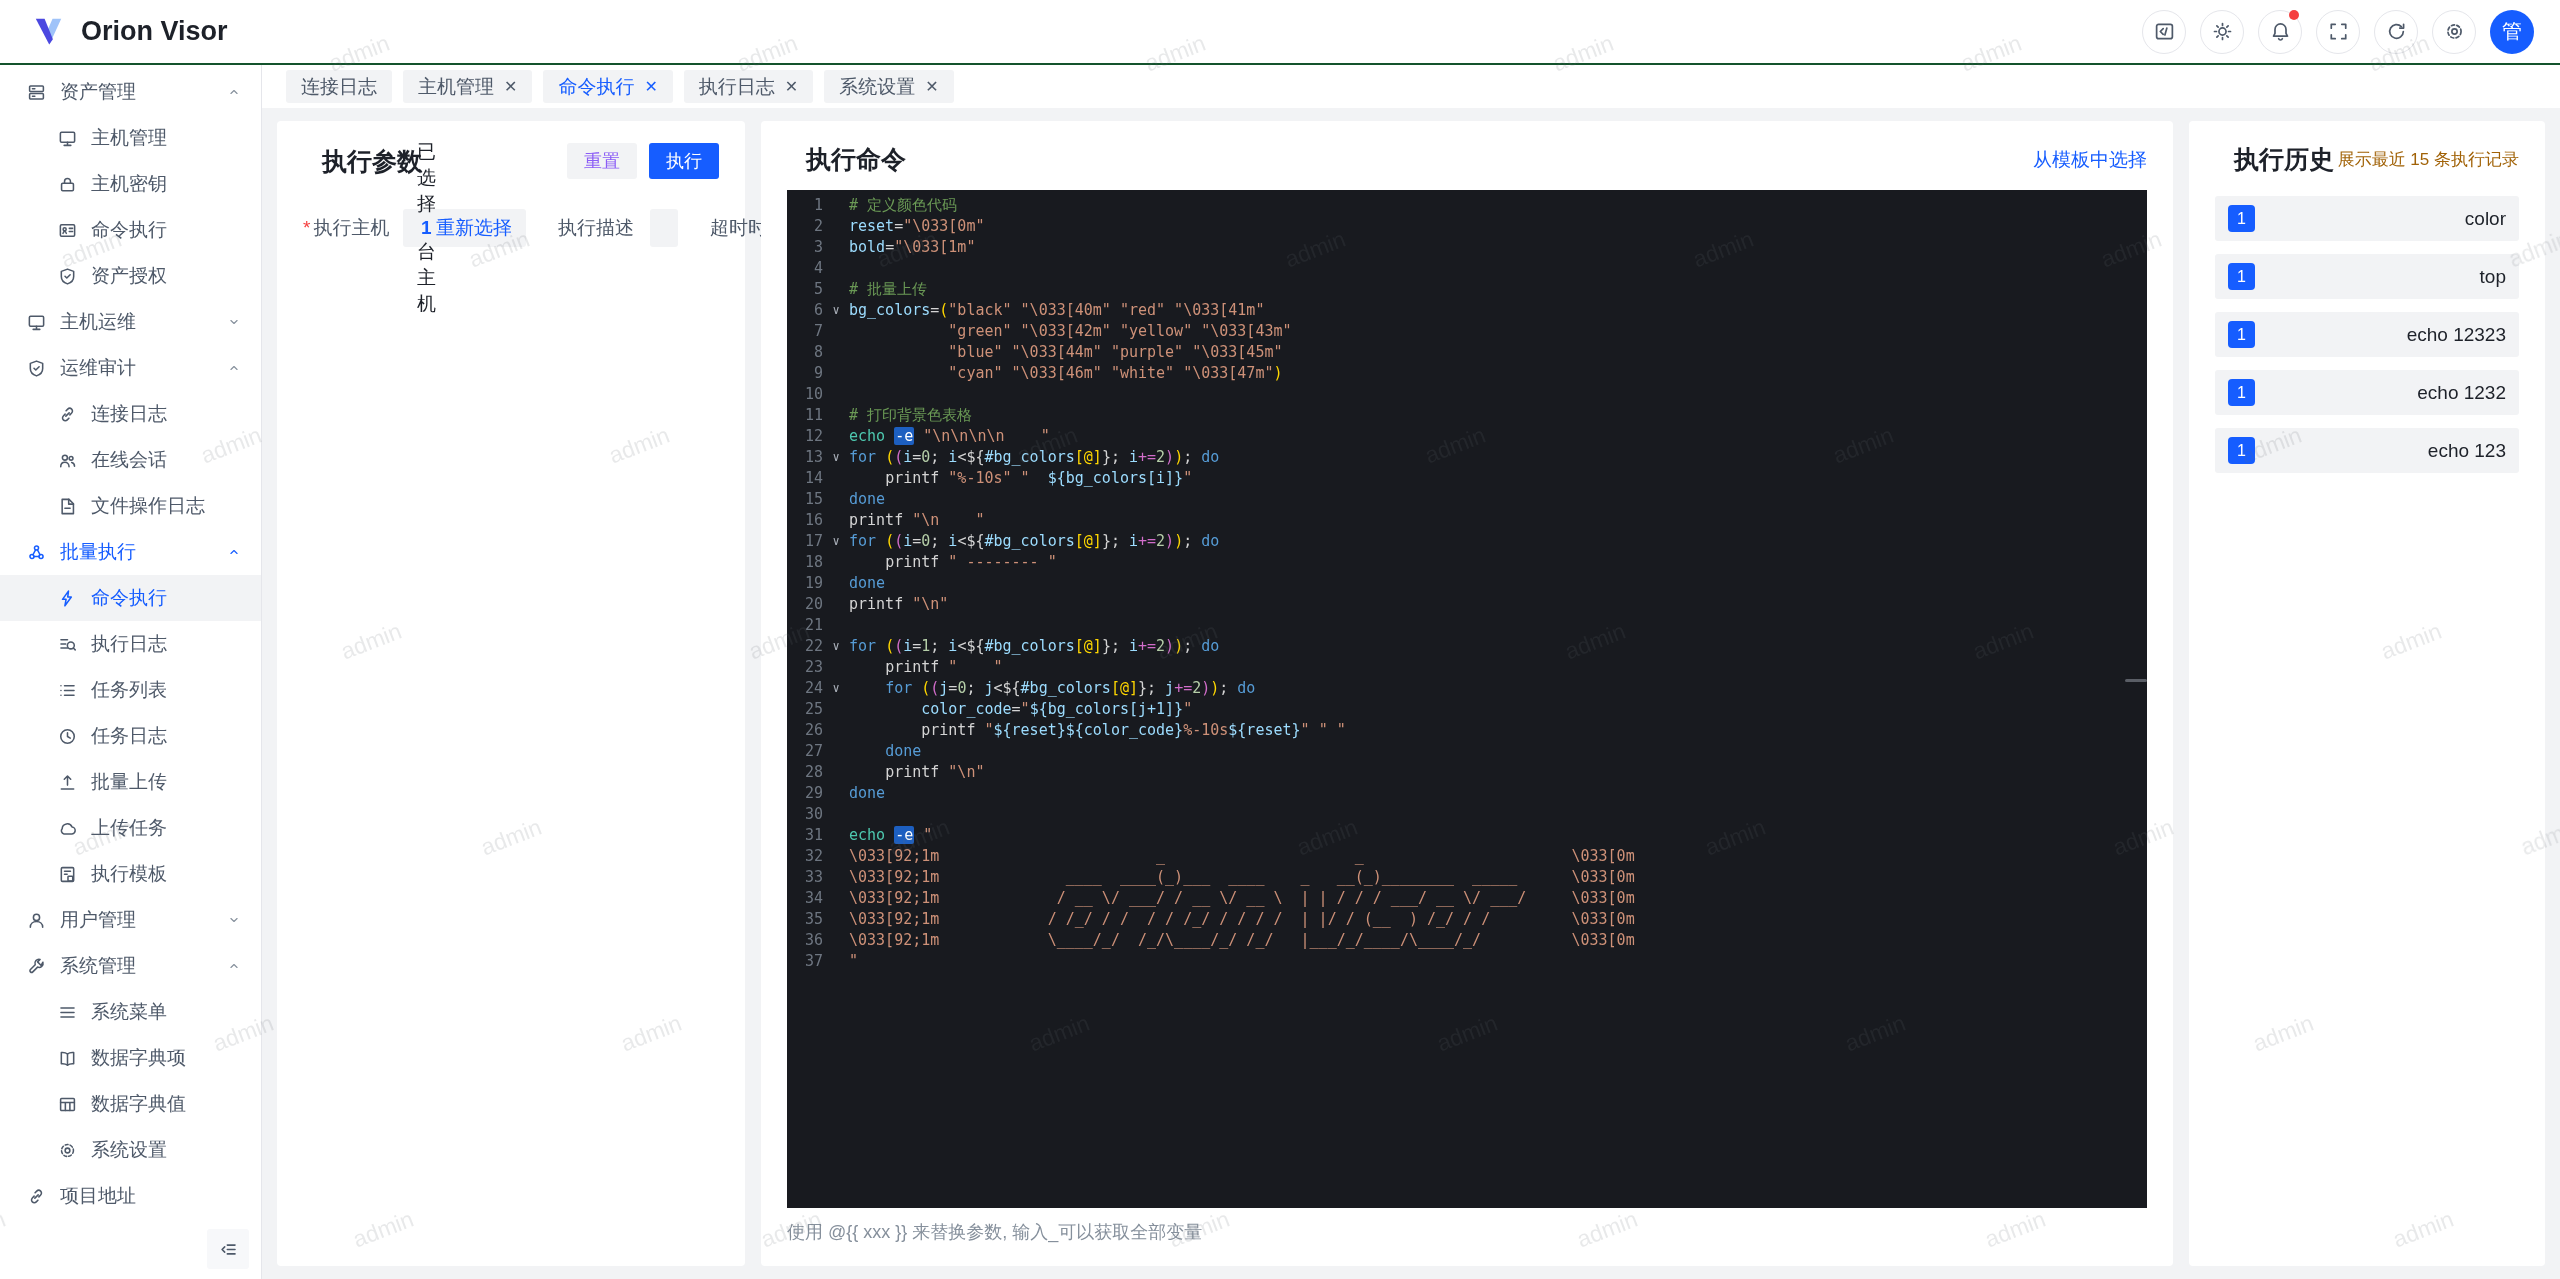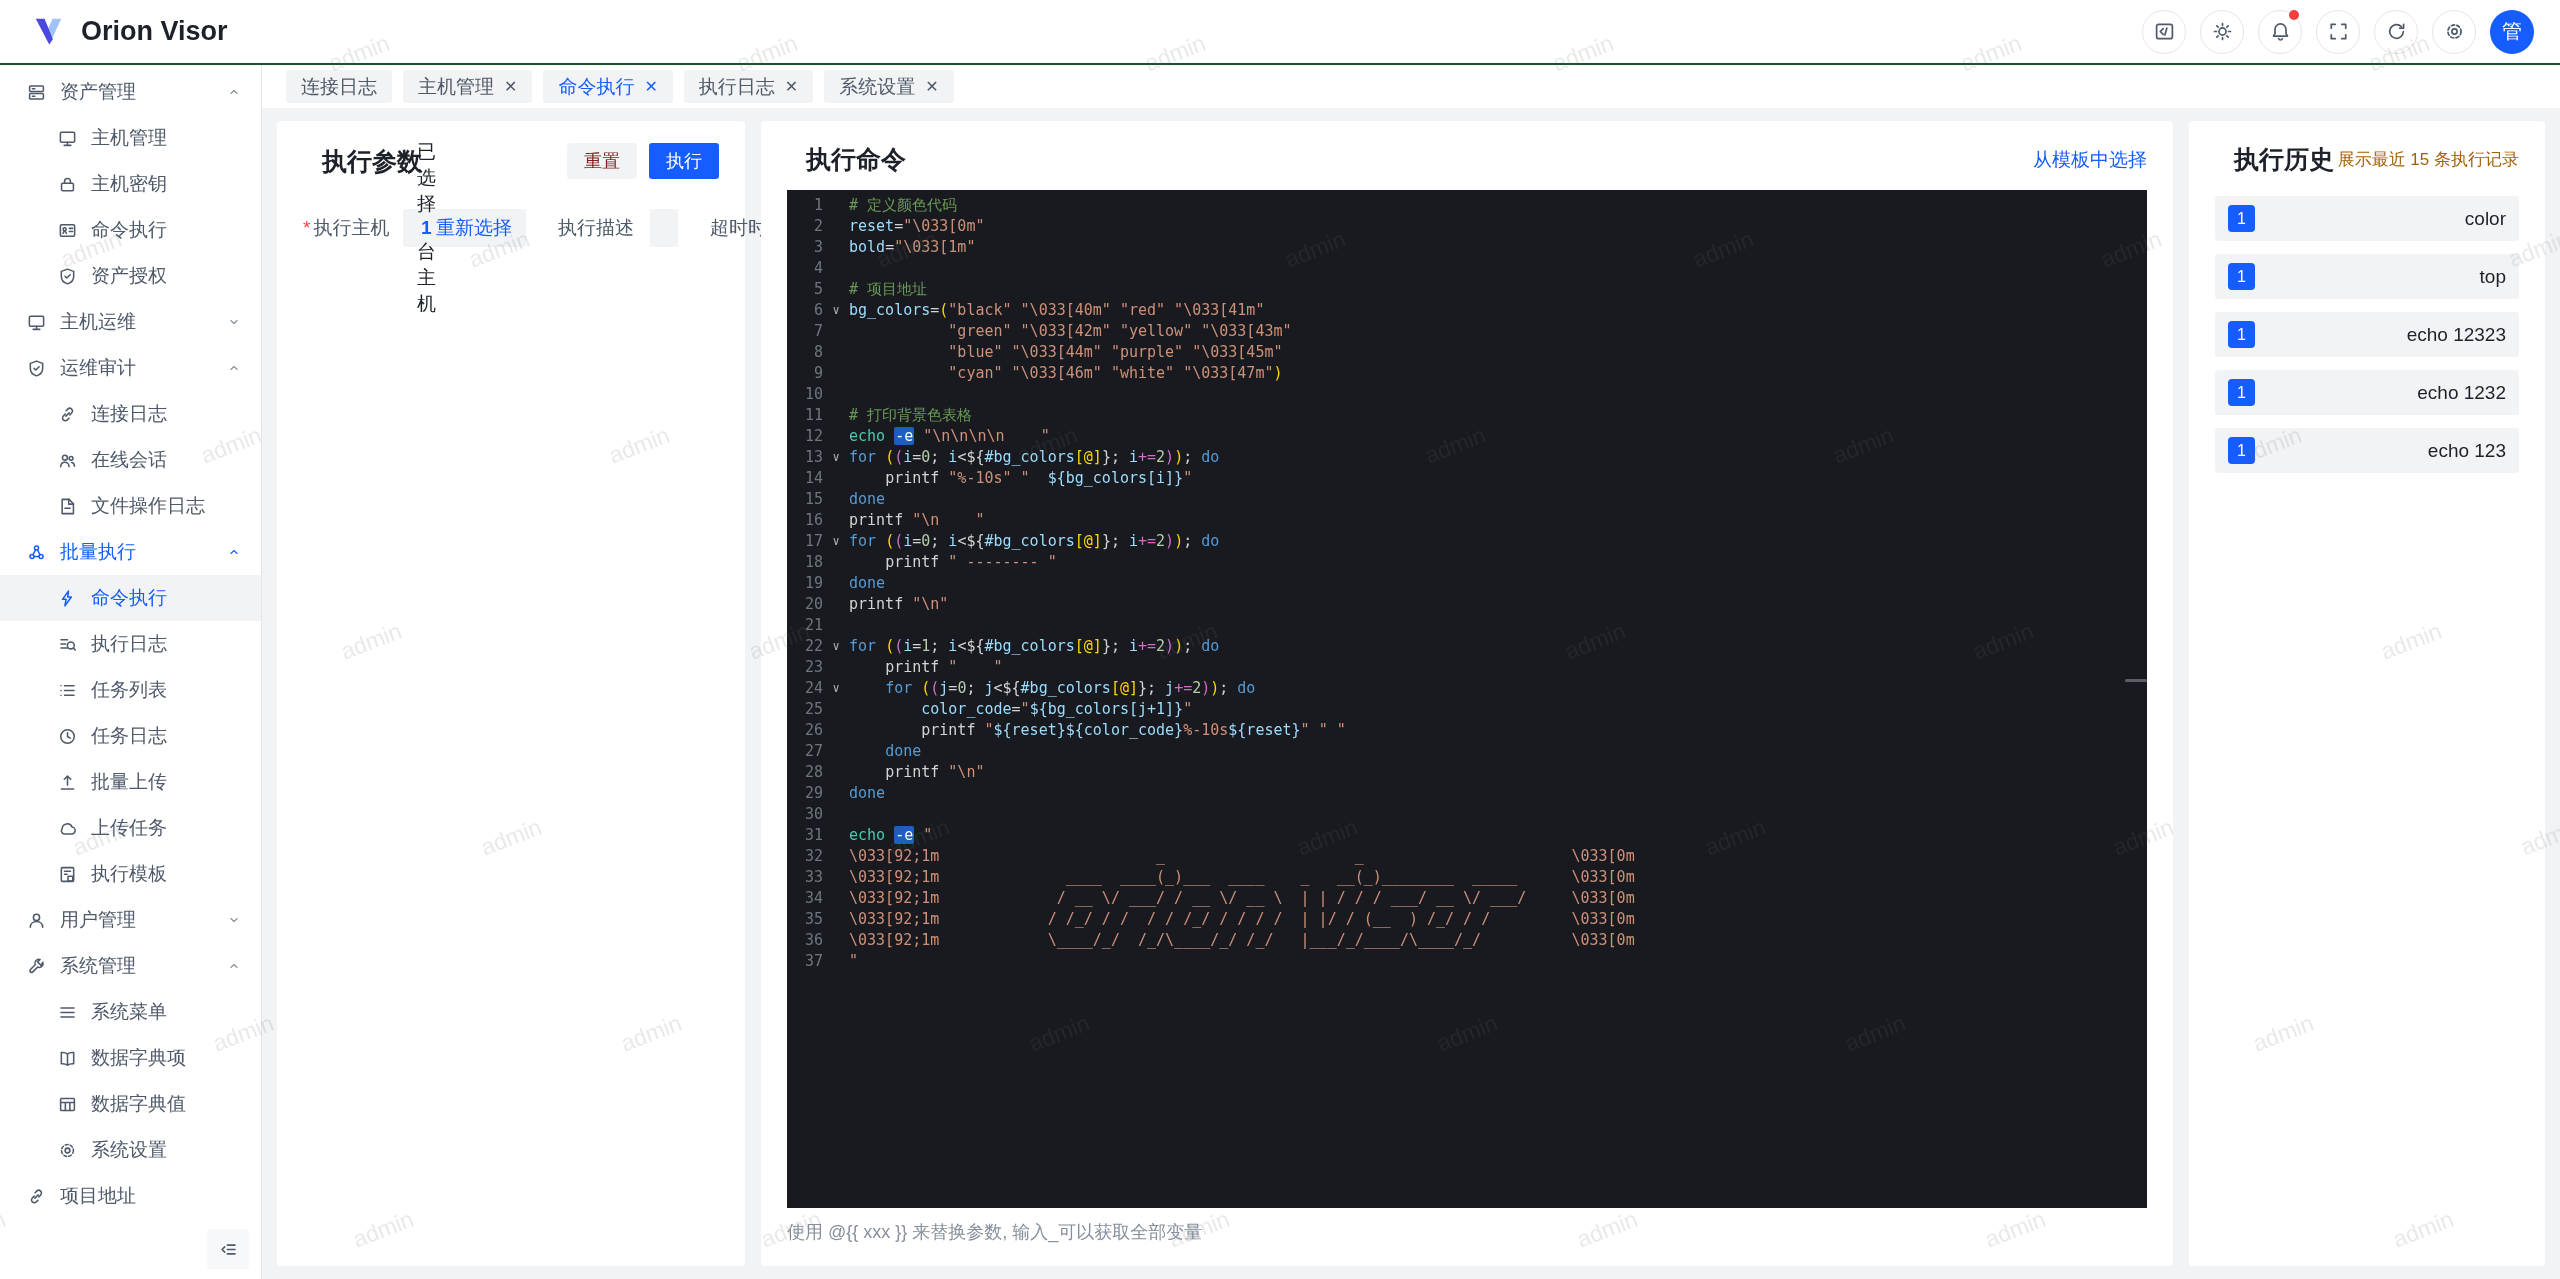--- a/index.html
+++ b/index.html
@@ -50,21 +50,21 @@
   .panel { background:#fff; border-radius:4px; padding:22px 26px; min-height:0; }
   .p-header { display:flex; align-items:center; justify-content:space-between;margin-left:19px; }
   .p-title { font-size:25px; font-weight:600; color:#1d2129; }
   .link { color:#165dff; font-size:19px; text-decoration:none; cursor:pointer; white-space:nowrap; }
 
   
   .params-panel { width:468px; flex:none; }
   .btns { display:flex; gap:12px; }
   .btn { height:36px; padding:0 17px; border:none; border-radius:3px; font-size:18px; cursor:pointer;
     font-family:inherit; }
-  .btn-gray { background:#f2f3f5; color:#7f1d1d; }
+  .btn-gray { background:#f2f3f5; color:#8b5cf6; }
   .btn-blue { background:#165dff; color:#fff; }
   .form { margin-top:30px; display:flex; flex-direction:row; gap:24px; }
   .frow { display:flex; align-items:center; }
   .flabel { width:100px; text-align:right; font-size:19px; color:#4e5969; padding-right:16px; flex:none; white-space:nowrap; }
   .req { color:#f53f3f; margin-right:3px; }
   .field { background:#f2f3f5; border-radius:3px; height:38px; display:flex; align-items:center;
     padding:0 14px; flex:1; }
   .host-field { justify-content:space-between; }
   .host-text { font-size:19px; color:#1d2129; }
   .host-text b { color:#165dff; font-weight:600; margin:0 4px; }
@@ -526,21 +526,21 @@
         <section class="panel command-panel">
           <div class="p-header">
             <h2 class="p-title">执行命令</h2>
             <a class="link">从模板中选择</a>
           </div>
           <div class="editor" id="editor">
               <div class="cl"><span class="ln">1</span><span class="fold"></span><span class="codeln"><span class="tk-c"># 定义颜色代码</span></span></div>
               <div class="cl"><span class="ln">2</span><span class="fold"></span><span class="codeln"><span class="tk-v">reset</span><span class="tk-w">=</span><span class="tk-s">"\033[0m"</span></span></div>
               <div class="cl"><span class="ln">3</span><span class="fold"></span><span class="codeln"><span class="tk-v">bold</span><span class="tk-w">=</span><span class="tk-s">"\033[1m"</span></span></div>
               <div class="cl"><span class="ln">4</span><span class="fold"></span><span class="codeln"></span></div>
-              <div class="cl"><span class="ln">5</span><span class="fold"></span><span class="codeln"><span class="tk-c"># 项目地址</span></span></div>
+              <div class="cl"><span class="ln">5</span><span class="fold"></span><span class="codeln"><span class="tk-c"># 批量上传</span></span></div>
               <div class="cl"><span class="ln">6</span><span class="fold">∨</span><span class="codeln"><span class="tk-v">bg_colors</span><span class="tk-w">=</span><span class="tk-g">(</span><span class="tk-s">"black" "\033[40m" "red" "\033[41m"</span></span></div>
               <div class="cl"><span class="ln">7</span><span class="fold"></span><span class="codeln"><span class="tk-w">           </span><span class="tk-s">"green" "\033[42m" "yellow" "\033[43m"</span></span></div>
               <div class="cl"><span class="ln">8</span><span class="fold"></span><span class="codeln"><span class="tk-w">           </span><span class="tk-s">"blue" "\033[44m" "purple" "\033[45m"</span></span></div>
               <div class="cl"><span class="ln">9</span><span class="fold"></span><span class="codeln"><span class="tk-w">           </span><span class="tk-s">"cyan" "\033[46m" "white" "\033[47m"</span><span class="tk-g">)</span></span></div>
               <div class="cl"><span class="ln">10</span><span class="fold"></span><span class="codeln"></span></div>
               <div class="cl"><span class="ln">11</span><span class="fold"></span><span class="codeln"><span class="tk-c"># 打印背景色表格</span></span></div>
               <div class="cl"><span class="ln">12</span><span class="fold"></span><span class="codeln"><span class="tk-f">echo</span><span class="tk-w"> </span><span class="tk-h">-e</span><span class="tk-w"> </span><span class="tk-s">"\n\n\n\n    "</span></span></div>
               <div class="cl"><span class="ln">13</span><span class="fold">∨</span><span class="codeln"><span class="tk-k">for</span><span class="tk-w"> </span><span class="tk-g">(</span><span class="tk-m">(</span><span class="tk-v">i</span><span class="tk-w">=</span><span class="tk-n">0</span><span class="tk-w">; </span><span class="tk-v">i</span><span class="tk-w">&lt;</span><span class="tk-w">${</span><span class="tk-v">#bg_colors</span><span class="tk-g">[@]</span><span class="tk-w">}</span><span class="tk-w">; </span><span class="tk-v">i</span><span class="tk-m">+=</span><span class="tk-n">2</span><span class="tk-m">)</span><span class="tk-g">)</span><span class="tk-w">; </span><span class="tk-k">do</span></span></div>
               <div class="cl"><span class="ln">14</span><span class="fold"></span><span class="codeln"><span class="tk-w">    </span><span class="tk-w">printf</span><span class="tk-w"> </span><span class="tk-s">"%-10s"</span><span class="tk-w"> </span><span class="tk-s">"  </span><span class="tk-v">${bg_colors[i]}</span><span class="tk-s">"</span></span></div>
               <div class="cl"><span class="ln">15</span><span class="fold"></span><span class="codeln"><span class="tk-k">done</span></span></div>

